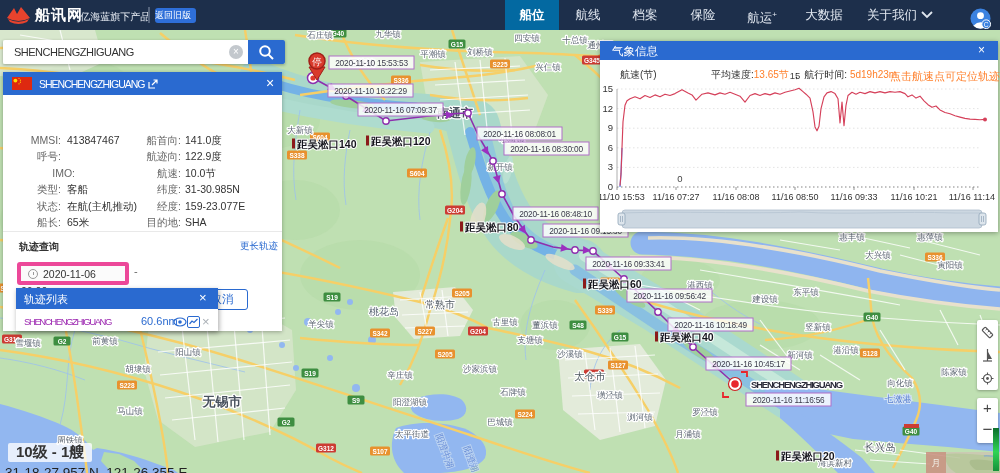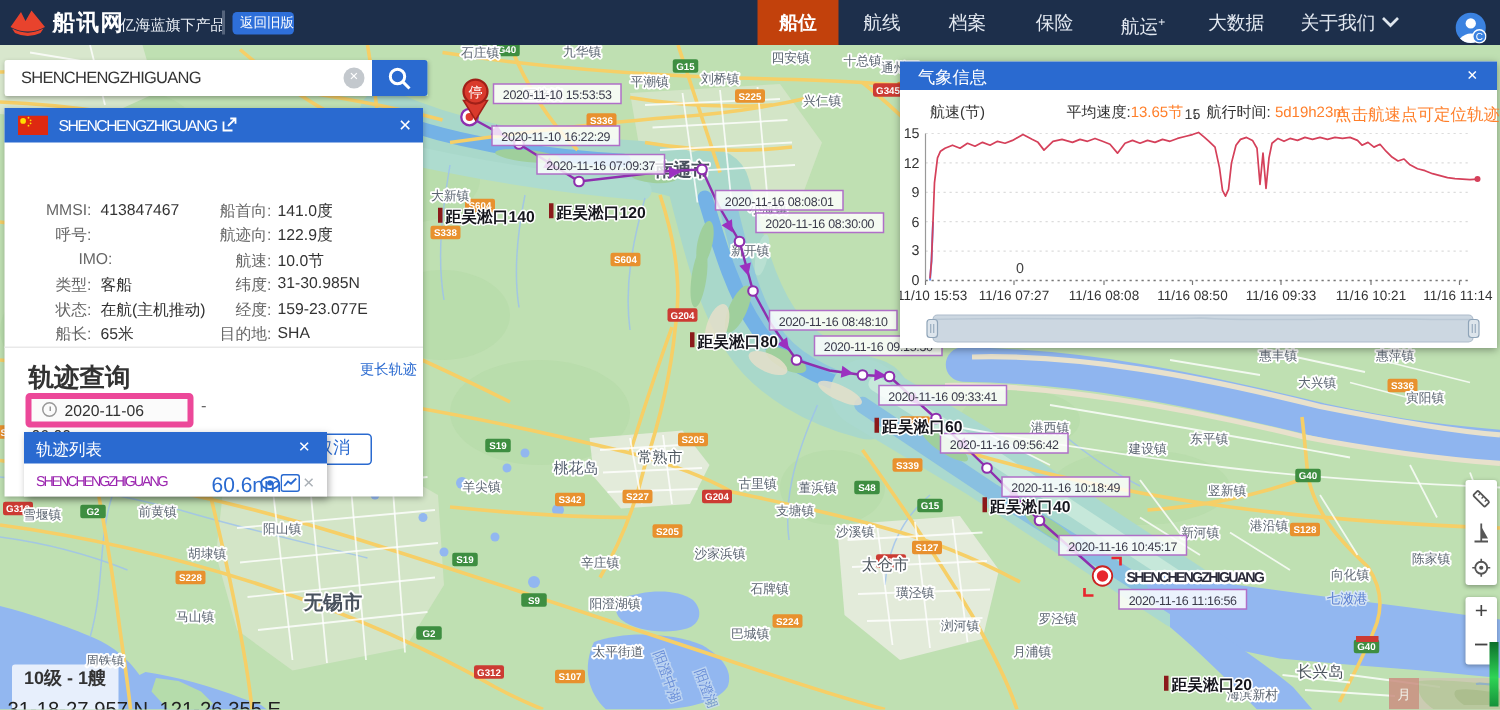--- a/index.html
+++ b/index.html
@@ -6,67 +6,67 @@
 html,body{width:1000px;height:473px;overflow:hidden}
 body{font-family:"Liberation Sans",sans-serif;position:relative;background:#bfe0b2}
 #app{position:absolute;left:0;top:0;width:1000px;height:473px;overflow:hidden}
 #mapsvg{position:absolute;left:0;top:0}
 
 #nav{position:absolute;left:0;top:0;width:1000px;height:30px;background:#1d2f4b;z-index:50;color:#fff}
 #nav .logo{position:absolute;left:6px;top:5px;width:25px;height:20px}
 #nav .brand{position:absolute;left:35px;top:6px;font-size:15px;font-weight:bold;letter-spacing:1px}
 #nav .sub{position:absolute;left:77px;top:10px;font-size:10px;color:#e8edf4}
 #nav .div{position:absolute;left:148px;top:7px;width:2px;height:16px;background:#55647c}
-#nav .oldbtn{position:absolute;left:155px;top:8px;width:41px;height:15px;background:#2e6fd9;border-radius:3px;font-size:9px;line-height:15px;text-align:right}
+#nav .oldbtn{position:absolute;left:155px;top:8px;width:41px;height:15px;background:#2e6fd9;border-radius:3px;font-size:9px;line-height:15px;text-align:left}
 .navitem{position:absolute;top:0;height:30px;line-height:30px;font-size:12.5px;text-align:center;color:#e4eaf2}
-.navitem.active{background:#c2410c;font-weight:bold;color:#fff}
+.navitem.active{background:#0369a1;font-weight:bold;color:#fff}
 #avatar{position:absolute;left:970px;top:8px;width:21px;height:21px}
 
 #search{position:absolute;left:3px;top:40px;width:282px;height:24px;z-index:40;box-shadow:0 1px 3px rgba(0,0,0,.3)}
 #search .inp{position:absolute;left:0;top:0;width:245px;height:24px;background:#fff;border-radius:2px 0 0 2px;font-size:11px;letter-spacing:-0.5px;color:#333;line-height:24px;padding-left:11px}
 #search .clr{position:absolute;left:226px;top:5px;width:14px;height:14px;border-radius:50%;background:#c3c8cd;color:#fff;font-size:10px;line-height:13px;text-align:center}
 #search .btn{position:absolute;left:245px;top:0;width:37px;height:24px;background:#2a6ad0;border-radius:0 2px 2px 0}
 
 #panel{position:absolute;left:3px;top:72px;width:279px;height:259px;z-index:39;background:#fff;box-shadow:0 1px 4px rgba(0,0,0,.3)}
 #panel .hd{position:absolute;left:0;top:0;width:279px;height:23px;background:#2a6ad0;color:#fff}
 #panel .hd .flag{position:absolute;left:9px;top:5px;width:20px;height:13px}
 #panel .hd .t{position:absolute;left:36px;top:6px;font-size:10.5px;letter-spacing:-1px}
 #panel .hd .x{position:absolute;left:263px;top:3px;font-size:14px;color:#fff}
 .tabs{position:absolute;left:0;top:23px;width:279px;height:30px;border-bottom:1px solid #e8e8e8}
 .tab{position:absolute;top:9px;font-size:11px;color:#999}
 .tab.on{color:#2a6ad0;font-weight:bold}
 .tab.on::after{content:"";position:absolute;left:0;right:0;bottom:-9px;height:2px;background:#2a6ad0}
 .lbl{position:absolute;font-size:10.5px;color:#666;text-align:right;white-space:nowrap}
 .val{position:absolute;font-size:10.5px;color:#333;white-space:nowrap}
 #panel .sep{position:absolute;left:0;top:159px;width:279px;height:1px;background:#e9e9e9}
-#panel .tq{position:absolute;left:16px;top:168px;font-size:17px;font-weight:bold;color:#333}
+#panel .tq{position:absolute;left:16px;top:168px;font-size:10px;font-weight:bold;color:#333}
 #panel .more{position:absolute;left:237px;top:168px;font-size:9.5px;color:#2a6ad0}
 .dbox{position:absolute;top:190px;height:23px;background:#fbfbfb;border:4px solid #ec4899;border-radius:3px;font-size:10.5px;color:#333;line-height:17px}
 .dbox .ck{display:inline-block;width:10px;height:10px;border:1px solid #999;border-radius:50%;margin:0 5px 0 7px;vertical-align:-1px;position:relative}
 .dbox .ck::after{content:"";position:absolute;left:4px;top:2px;width:1px;height:3px;background:#999}
 #panel .dash{position:absolute;left:131px;top:193px;font-size:11px;color:#666}
 .btn-cancel{position:absolute;left:193px;top:217px;width:52px;height:21px;border:1px solid #2a6ad0;border-radius:3px;color:#2a6ad0;font-size:11.5px;line-height:19px;text-align:center;background:#fff}
 
 #tpop{position:absolute;left:16px;top:288px;width:202px;height:43px;z-index:41;background:#fff;box-shadow:1px 2px 5px rgba(0,0,0,.35)}
 #tpop .hd{position:absolute;left:0;top:0;width:202px;height:21px;background:#2a6ad0;color:#fff}
 #tpop .hd .t{position:absolute;left:8px;top:4px;font-size:11px}
 #tpop .hd .x{position:absolute;left:183px;top:2px;font-size:13px}
 #tpop .nm{position:absolute;left:8px;top:28px;font-size:9.5px;letter-spacing:-1.4px;color:#9c27b0}
-#tpop .mi{position:absolute;left:125px;top:27px;font-size:14px;color:#2a6ad0}
+#tpop .mi{position:absolute;left:125px;top:27px;font-size:11px;color:#2a6ad0}
 
 #chart{position:absolute;left:600px;top:41px;width:398px;height:191px;z-index:40;background:#fff;box-shadow:0 1px 5px rgba(0,0,0,.35)}
 #chart .hd{position:absolute;left:0;top:0;width:398px;height:19px;background:#2a6ad0;color:#fff}
 #chart .hd .t{position:absolute;left:12px;top:3px;font-size:11.5px}
 #chart .hd .x{position:absolute;left:378px;top:2px;font-size:12px}
 #chart .yl{position:absolute;left:20px;top:27px;font-size:10px;color:#333}
 #chart .avg{position:absolute;left:111px;top:27px;font-size:10px;color:#333;white-space:nowrap}
 #chart .avg i{font-style:normal;color:#ff7f2a}
 #chart .tip{position:absolute;left:290px;top:28px;font-size:11px;color:#ff7f2a;white-space:nowrap}
 
-#zoominfo{position:absolute;left:8px;top:443px;height:31px;padding:0 8px;background:rgba(255,255,255,.78);border-radius:2px;font-size:12px;color:#333;line-height:18px;z-index:30;font-weight:bold}
+#zoominfo{position:absolute;left:8px;top:443px;height:19px;padding:0 8px;background:rgba(255,255,255,.78);border-radius:2px;font-size:15px;color:#333;line-height:18px;z-index:30;font-weight:bold}
 #coords{position:absolute;left:5px;top:465px;font-size:13.5px;color:#222;z-index:30;white-space:nowrap}
 #ctrl1{position:absolute;left:977px;top:320px;width:21px;height:70px;background:#fff;border-radius:2px;box-shadow:0 1px 3px rgba(0,0,0,.3);z-index:30}
 #ctrl2{position:absolute;left:977px;top:398px;width:21px;height:45px;background:#fff;border-radius:2px;box-shadow:0 1px 3px rgba(0,0,0,.3);z-index:30;color:#444}
 #ctrl2 .p{position:absolute;left:0;top:1px;width:21px;text-align:center;font-size:15px}
 #ctrl2 .m{position:absolute;left:0;top:22px;width:21px;text-align:center;font-size:17px}
 #greenbar{position:absolute;left:993px;top:428px;width:6px;height:43px;background:linear-gradient(#0c6e2c,#2fd455 55%,#16913a);z-index:31}
 #minimap{position:absolute;left:926px;top:452px;width:74px;height:21px;z-index:29;background:#cfc9b4;opacity:.85}
 </style>
 </head>
 <body>

